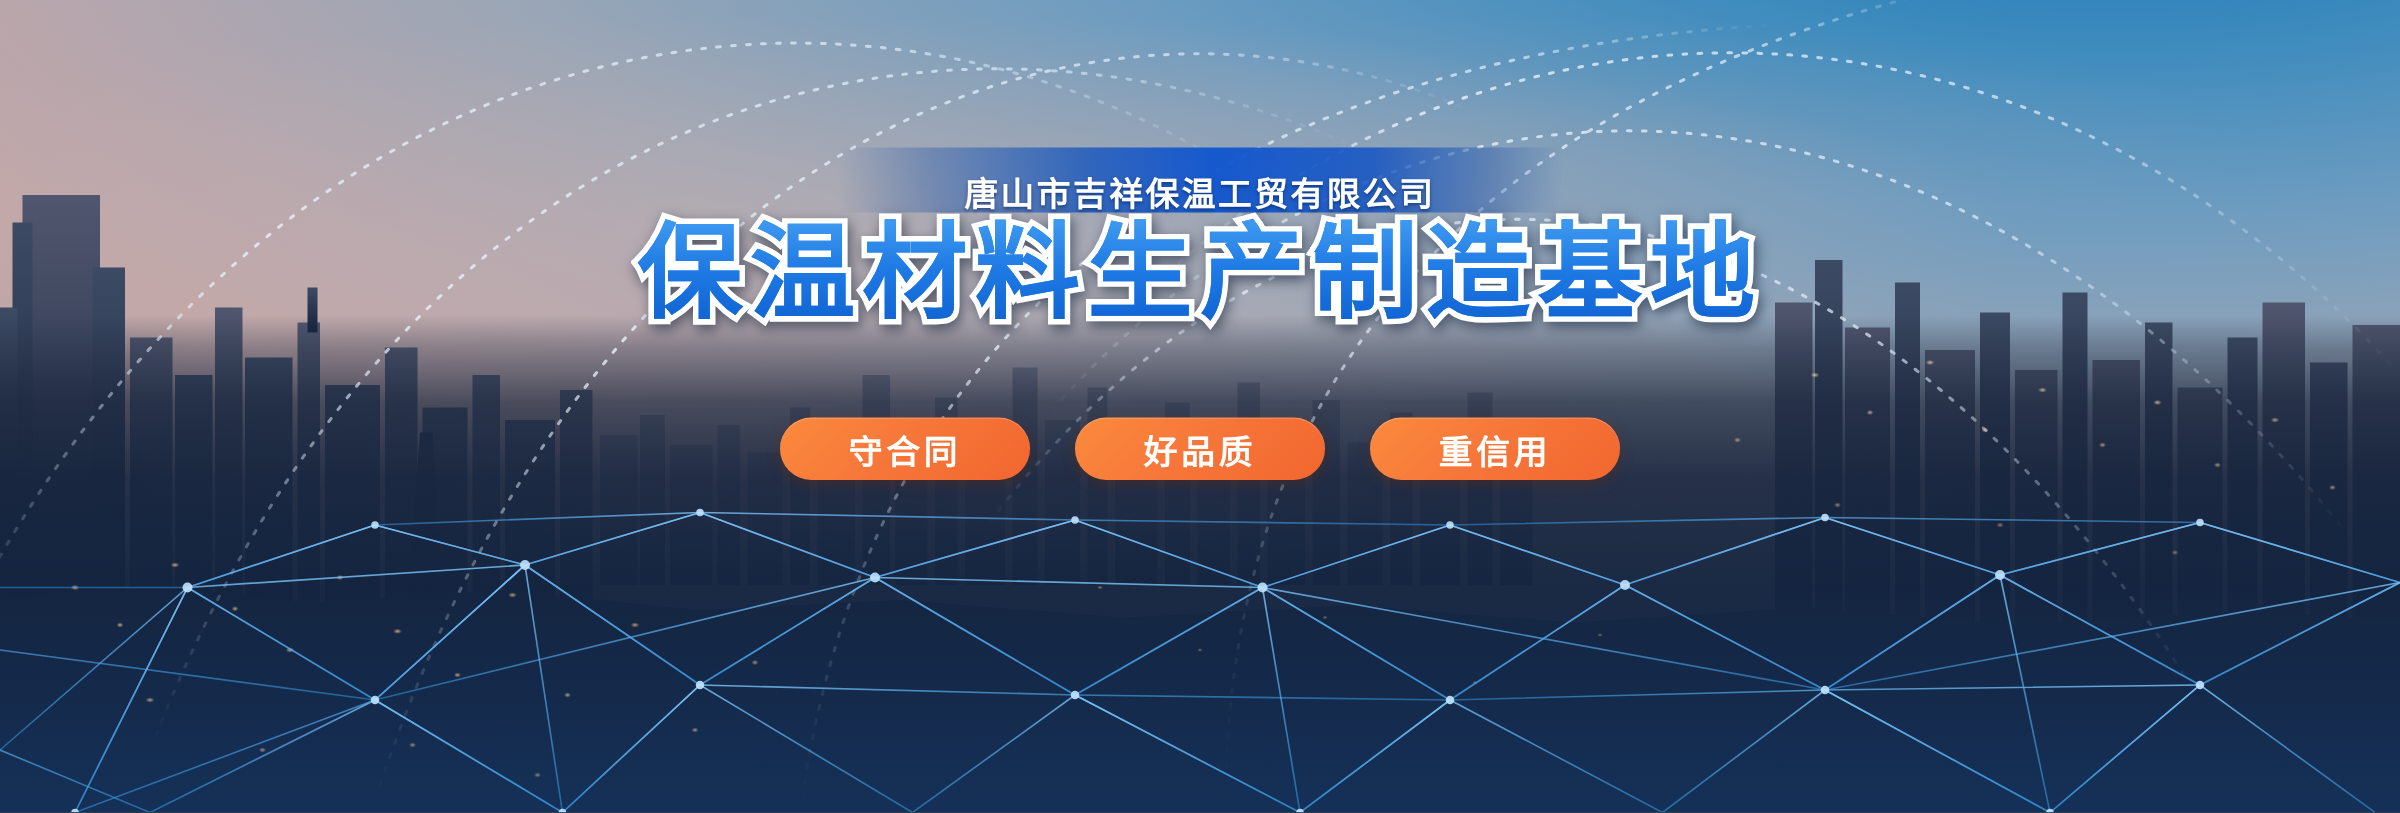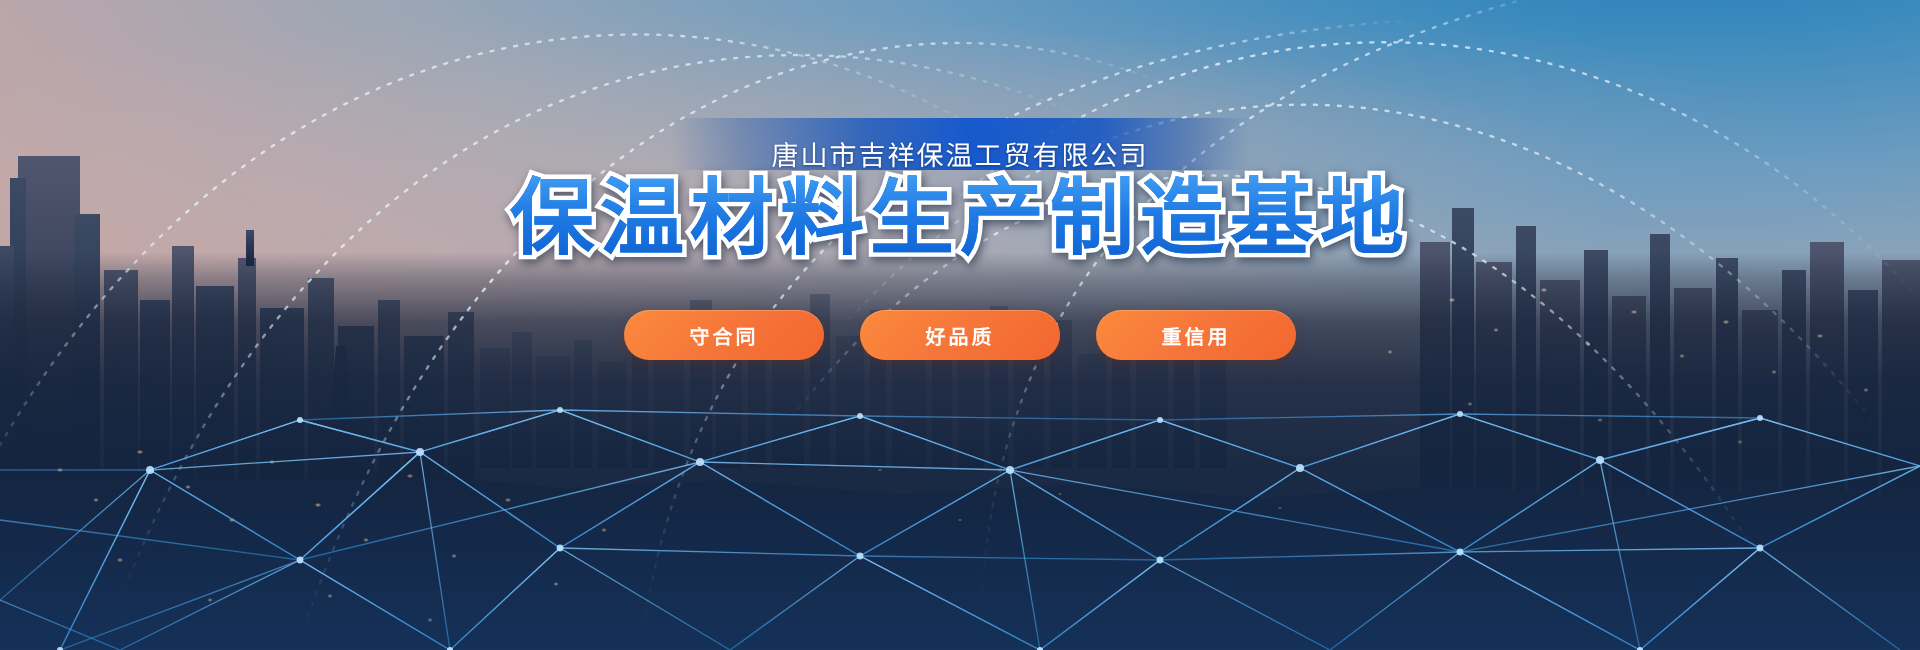--- a/index.html
+++ b/index.html
@@ -162,21 +162,21 @@
       rgba(32,84,168,0.35) 12%,
       rgba(24,86,188,0.80) 34%,
       rgba(17,86,207,0.96) 52%,
       rgba(20,84,194,0.86) 74%,
       rgba(30,82,170,0.40) 90%,
       rgba(40,86,160,0) 100%);
   }
   .company-name {
     color: #ffffff;
     font-size: 27px;
-    font-weight: normal;
+    font-weight: bold;
     letter-spacing: 2px;
     white-space: nowrap;
     text-shadow: 0 1px 3px rgba(0,28,72,.55);
     margin-top: 19px;
   }
 
   
   .headline {
     position: absolute;
     left: 50%;
@@ -221,26 +221,27 @@
   .pill {
     min-width: 148px;
     height: 50px;
     padding: 0 26px;
     border-radius: 26px;
     display: flex;
     align-items: center;
     justify-content: center;
     background: linear-gradient(135deg, #fb8a3c 0%, #f6763a 48%, #f2672f 100%);
     color: #ffffff;
-    font-size: 20px;
+    font-size: 27px;
     font-weight: bold;
     letter-spacing: 3px;
     white-space: nowrap;
     box-shadow: 0 3px 10px rgba(120,40,0,.35), inset 0 1px 0 rgba(255,255,255,.22);
     cursor: pointer;
+    margin-top: 24px;
   }
 </style>
 </head>
 <body>
 
 <div class="hero">
 
   <div class="sky"></div>
   <div class="sky-haze"></div>
 

